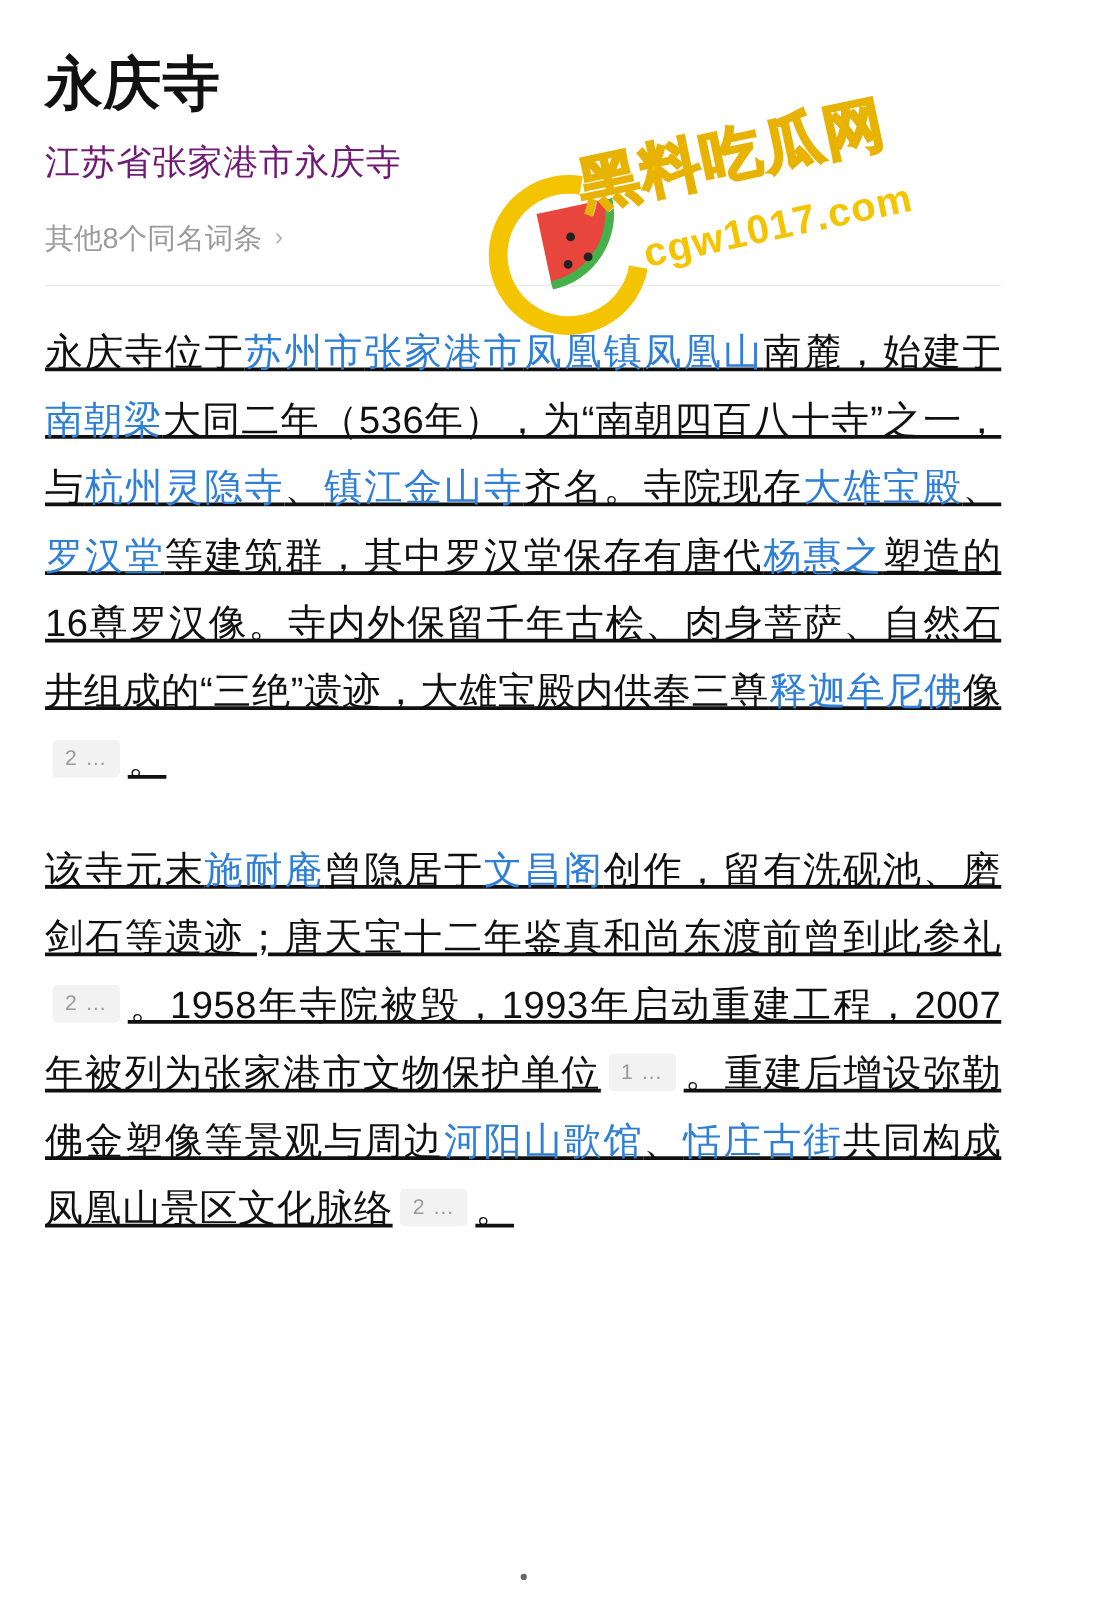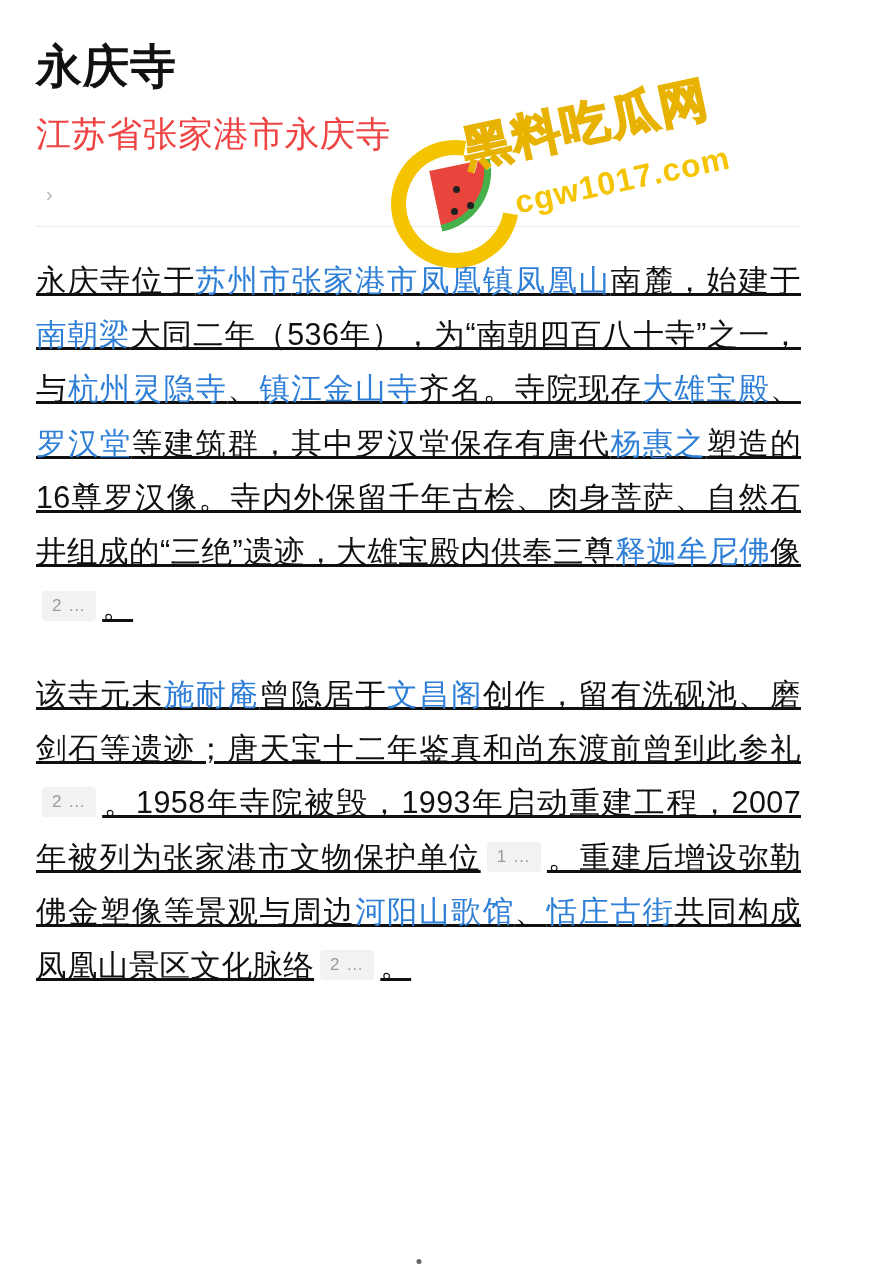--- a/index.html
+++ b/index.html
@@ -24,22 +24,22 @@
   }
   .title {
     font-size: 46px;
     font-weight: bold;
     letter-spacing: 1px;
     margin: 10px 0 18px 0;
     line-height: 1.15;
     color: #111111;
   }
   .subtitle {
-    font-size: 35px;
-    color: #ef4444;
+    font-size: 28px;
+    color: #701a75;
     margin: 0 0 26px 0;
     letter-spacing: 0.5px;
   }
   .alias-row {
     display: flex;
     align-items: center;
     font-size: 23px;
     color: #9b9b9b;
     padding-bottom: 22px;
     border-bottom: 1px solid #ececec;
@@ -162,20 +162,21 @@
 </head>
 <body>
 
 <div class="page">
 
   <h1 class="title">永庆寺</h1>
 
   <div class="subtitle">江苏省张家港市永庆寺</div>
 
   <div class="alias-row">
+    <span>其他8个同名词条</span>
     <span class="chev">›</span>
   </div>
 
   <p class="body-text p1"><span>永庆寺位于</span><a class="link" href="#">苏州市</a><a class="link" href="#">张家港市</a><a class="link" href="#">凤凰镇</a><a class="link" href="#">凤凰山</a><span>南麓，始建于</span><a class="link" href="#">南朝梁</a><span>大同二年（536年），为“南朝四百八十寺”之一，与</span><a class="link" href="#">杭州灵隐寺</a><span>、</span><a class="link" href="#">镇江金山寺</a><span>齐名。寺院现存</span><a class="link" href="#">大雄宝殿</a><span>、</span><a class="link" href="#">罗汉堂</a><span>等建筑群，其中罗汉堂保存有唐代</span><a class="link" href="#">杨惠之</a><span>塑造的16尊罗汉像。寺内外保留千年古桧、肉身菩萨、自然石井组成的“三绝”遗迹，大雄宝殿内供奉三尊</span><a class="link" href="#">释迦牟尼佛</a><span>像</span><span class="ref">2 …</span><span>。</span></p>
 
   <p class="body-text p2"><span>该寺元末</span><a class="link" href="#">施耐庵</a><span>曾隐居于</span><a class="link" href="#">文昌阁</a><span>创作，留有洗砚池、磨剑石等遗迹；唐天宝十二年鉴真和尚东渡前曾到此参礼</span><span class="ref">2 …</span><span>。1958年寺院被毁，1993年启动重建工程，2007年被列为张家港市文物保护单位</span><span class="ref">1 …</span><span>。重建后增设弥勒佛金塑像等景观与周边</span><a class="link" href="#">河阳山歌馆</a><span>、</span><a class="link" href="#">恬庄古街</a><span>共同构成凤凰山景区文化脉络</span><span class="ref">2 …</span><span>。</span></p>
 
   <div class="watermark">
     <div class="wm-logo">
       <div class="wm-ring"></div>

